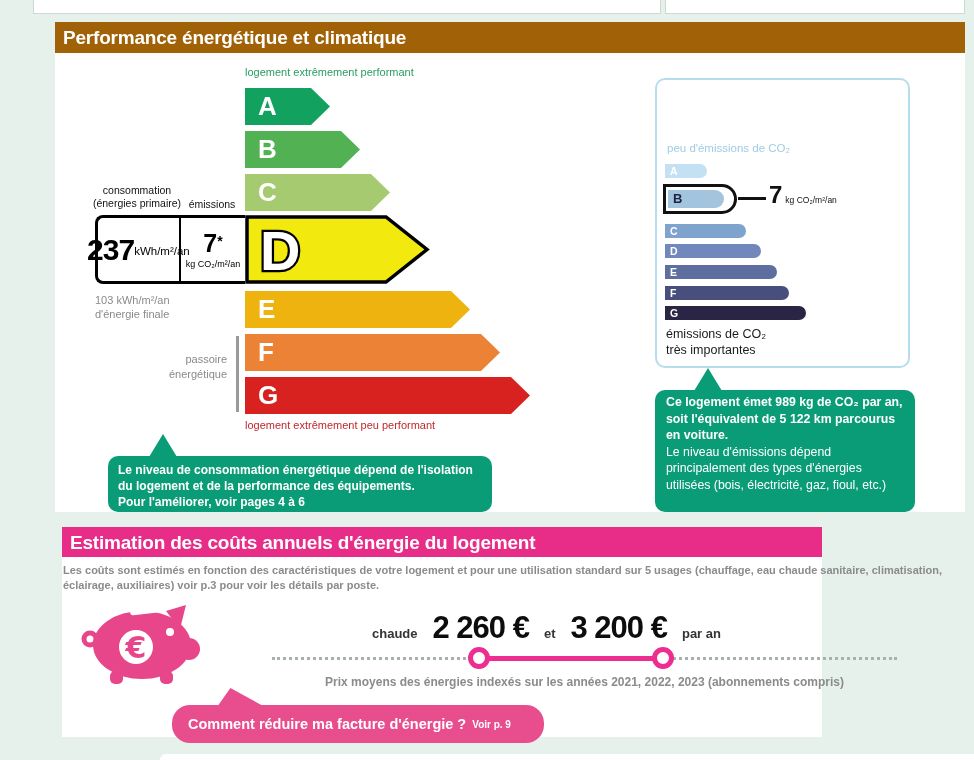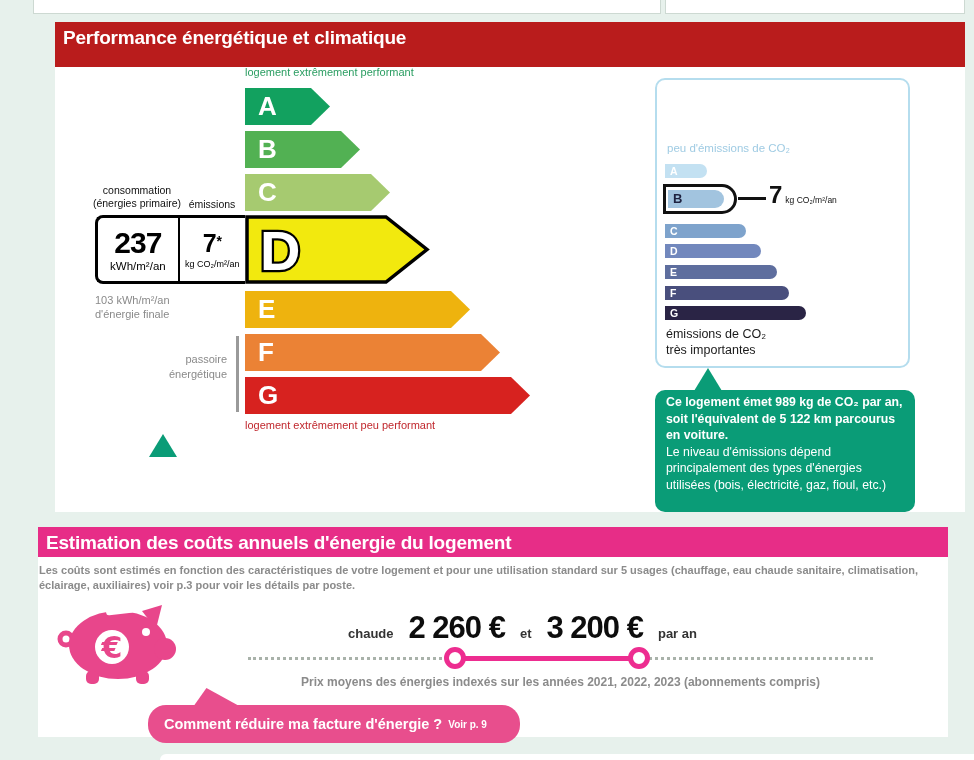--- a/index.html
+++ b/index.html
@@ -5,41 +5,41 @@
   html,body{margin:0;padding:0;}
   .page{position:relative;width:974px;height:760px;background:#e7f1ec;overflow:hidden;
         font-family:"Liberation Sans",sans-serif;color:#222;}
   .pre{white-space:pre-line;}
 
   
   .top-box{position:absolute;top:0;height:13px;background:#fff;border:1px solid #cdd9d2;border-top:none;}
 
   
   .panel1{position:absolute;left:55px;top:22px;width:910px;height:490px;background:#fff;}
-  .panel2{position:absolute;left:38px;top:527px;width:910px;height:210px;background:#fff;}
+  .panel2{position:absolute;left:62px;top:527px;width:760px;height:210px;background:#fff;}
   .bottom-strip{position:absolute;left:160px;top:754px;width:814px;height:6px;background:#fff;border-radius:8px 0 0 0;}
 
-  .sec1-header{position:absolute;left:0;top:0;right:0;height:45px;background:#b91c1c;}
+  .sec1-header{position:absolute;left:0;top:0;right:0;height:31px;background:#a16207;}
   .sec1-header h1,.sec2-header h1{margin:0;padding:3px 0 0 8px;font-size:19px;line-height:26px;color:#fff;font-weight:bold;letter-spacing:-0.2px;}
   .sec2-header{position:absolute;left:0;top:0;right:0;height:30px;background:#e72d87;}
 
   
   .perf-top{position:absolute;left:190px;top:44px;font-size:11px;color:#2a9d61;}
   .perf-bottom{position:absolute;left:190px;top:397px;font-size:11px;color:#c0272d;}
   #energy-scale .arrow{position:absolute;left:190px;height:37px;line-height:37px;
       color:#fff;font-weight:bold;font-size:26px;padding-left:13px;box-sizing:border-box;
       clip-path:polygon(0 0,calc(100% - 19px) 0,100% 50%,calc(100% - 19px) 100%,0 100%);}
   #energy-scale .arrow-active{position:absolute;left:190px;height:69px;}
 
   
   .conso-label{position:absolute;left:36px;top:162px;width:92px;text-align:center;font-size:10.5px;line-height:1.2;color:#111;}
   .emis-label{position:absolute;left:124px;top:176px;width:66px;text-align:center;font-size:10.5px;color:#111;}
   .conso-box{position:absolute;left:40px;top:193px;width:150px;height:69px;background:#fff;
       border:3px solid #000;border-right:none;border-radius:8px 0 0 8px;box-sizing:border-box;display:flex;}
-  .conso-cell{width:55%;border-right:2.5px solid #000;display:flex;flex-direction:column;justify-content:center;align-items:center;}
+  .conso-cell{width:55%;border-right:2.5px solid #000;display:flex;flex-direction:row;justify-content:center;align-items:center;}
   .emis-cell{width:45%;display:flex;flex-direction:column;justify-content:center;align-items:center;}
   .big-val{font-size:30px;font-weight:bold;color:#000;line-height:1;letter-spacing:-1px;}
   .mid-val{font-size:25px;font-weight:bold;color:#000;line-height:1;}
   .mid-val sup{font-size:14px;vertical-align:6px;}
   .unit-sm{font-size:11.5px;color:#000;margin-top:2px;}
   .unit-xs{font-size:9px;color:#000;margin-top:3px;}
   .final-energy{position:absolute;left:40px;top:271px;font-size:11px;line-height:1.3;color:#8a8a8a;}
   .sieve{position:absolute;left:90px;top:330px;width:82px;text-align:right;font-size:11px;line-height:1.35;color:#8a8a8a;}
   .sieve-line{position:absolute;left:181px;top:314px;width:3px;height:76px;background:#9a9a9a;}
 
@@ -149,20 +149,24 @@
       <div class="co2-line"></div>
       <div class="co2-val-row">
         <span class="co2-val">7</span>
         <span class="co2-val-unit">kg CO₂/m²/an</span>
       </div>
       <div class="co2-high pre">émissions de CO₂
 très importantes</div>
     </div>
 
     <div class="tail-up" style="left:94px;top:412px;"></div>
+    <div class="callout callout-left">
+      <span>Le niveau de consommation énergétique dépend de l'isolation du logement et de la performance des équipements.</span><br>
+      <span>Pour l'améliorer, voir pages 4 à 6</span>
+    </div>
 
     <div class="tail-up" style="left:639px;top:346px;"></div>
     <div class="callout callout-right">
       <b>Ce logement émet 989 kg de CO₂ par an, soit l'équivalent de 5 122 km parcourus en voiture.</b>
       <span style="display:block">Le niveau d'émissions dépend principalement des types d'énergies utilisées (bois, électricité, gaz, fioul, etc.)</span>
     </div>
   </div>
 
   <div class="panel2">
     <div class="sec2-header">

